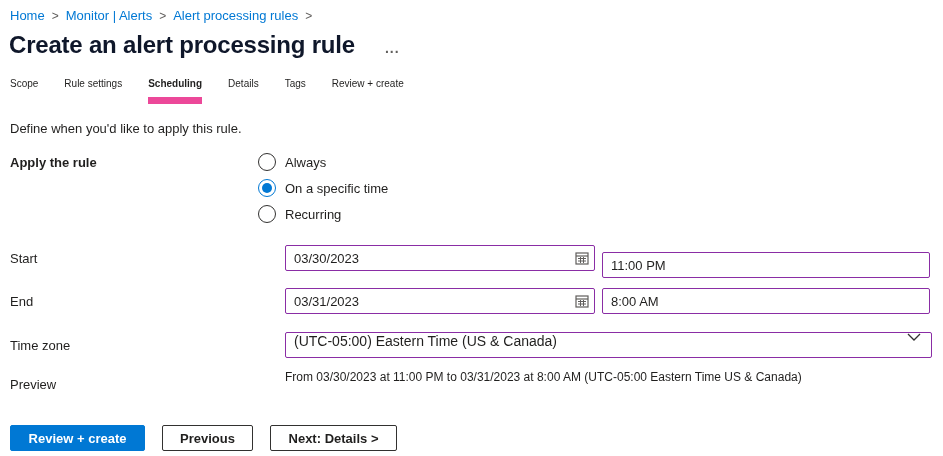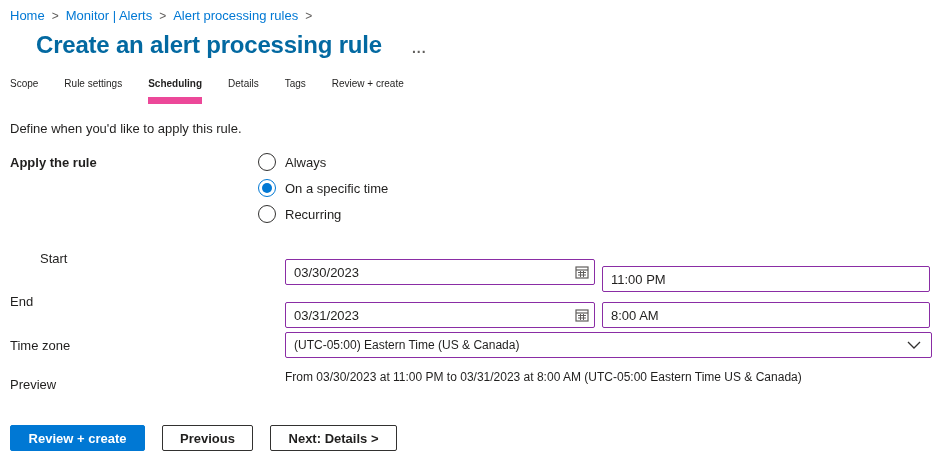--- a/index.html
+++ b/index.html
@@ -16,21 +16,21 @@
   
   .breadcrumb {
     position: absolute; left: 10px; top: 8px;
     font-size: 13px; display: flex; align-items: center; gap: 7px;
     white-space: nowrap;
   }
   .crumb { color: #0078d4; cursor: pointer; }
   .crumb-sep { color: #605e5c; font-size: 12px; }
   
   .title-row { position: absolute; left: 9px; top: 31px; display: flex; align-items: center; }
-  .page-title { font-size: 24px; font-weight: 700; color: #0369a1; letter-spacing: -0.2px; margin-left: 27px; }
+  .page-title { font-size: 24px; font-weight: 700; color: #0f172a; letter-spacing: -0.2px; }
   .more-btn { margin-left: 30px; margin-top: 6px; color: #605e5c; font-size: 14px; font-weight: 700; letter-spacing: 1px; cursor: pointer; line-height: 8px; }
   
   .tabs { position: absolute; left: 10px; top: 78px; display: flex; gap: 26px; font-size: 10px; }
   .tab { padding-bottom: 8px; color: #201f1e; cursor: pointer; border-bottom: 3px solid transparent; }
   .tab.active { font-weight: 700; border-bottom: 7px solid #ec4899; }
   
   .description { position: absolute; left: 10px; top: 121px; font-size: 13px; color: #201f1e; }
   
   .form-label { position: absolute; left: 10px; font-size: 13px; color: #201f1e; }
   .form-label.bold { font-weight: 700; }
@@ -44,36 +44,36 @@
     flex: 0 0 18px;
   }
   .radio-row.selected .radio-circle { border: 1px solid #0078d4; }
   .radio-dot { width: 10px; height: 10px; border-radius: 50%; background: transparent; }
   .radio-row.selected .radio-dot { background: #0078d4; }
   .radio-label { font-size: 13px; color: #201f1e; }
   
   .field {
     position: absolute; height: 26px;
     border: 1.5px solid #8a2da5; border-radius: 2px;
-    background: #fff; display: flex; align-items: center; margin-top: 14px;
+    background: #fff; display: flex; align-items: center;
   }
   .field input {
     border: none; outline: none; background: transparent;
     font-family: "Liberation Sans", sans-serif;
     font-size: 13px; color: #201f1e;
     padding: 0 8px; width: 100%; height: 100%;
   }
   .date-field { width: 310px; left: 285px; }
   .time-field { width: 328px; left: 602px; }
   .cal-btn { flex: 0 0 24px; height: 100%; display: flex; align-items: center; justify-content: center; cursor: pointer; }
   .dropdown {
     position: absolute; left: 285px; top: 332px; width: 647px; height: 26px;
     border: 1.5px solid #8a2da5; border-radius: 2px; background: #fff;
-    display: flex; align-items: center; justify-content: space-between;
-    padding: 0 10px 0 8px; cursor: pointer; font-size: 12px; color: #201f1e;
+    display: flex; align-items: flex-start; justify-content: space-between;
+    padding: 0 10px 0 8px; cursor: pointer; font-size: 14px; color: #201f1e;
   }
   .preview-text { position: absolute; left: 285px; top: 370px; font-size: 12px; color: #201f1e; }
   
   .btn {
     position: absolute; top: 425px; height: 26px;
     display: flex; align-items: center; justify-content: center;
     font-size: 13px; font-weight: 600; border-radius: 2px;
     cursor: pointer; font-family: "Liberation Sans", sans-serif;
   }
   .btn-primary { left: 10px; width: 135px; background: #0078d4; color: #ffffff; border: 1px solid #0078d4; }
@@ -126,21 +126,21 @@
       <span class="radio-label">On a specific time</span>
     </div>
     <div class="radio-row">
       <span class="radio-circle">
           <span class="radio-dot"></span>
         </span>
       <span class="radio-label">Recurring</span>
     </div>
   </div>
 
-  <div class="form-label" style="top:251px;margin-left:30px;">Start</div>
+  <div class="form-label" style="top:251px;">Start</div>
   <div class="field date-field" style="top:245px;">
     <input type="text" value="03/30/2023" style="">
     <span class="cal-btn">
       <svg width="14" height="14" viewBox="0 0 14 14" fill="none">
         <rect x="1" y="2" width="12" height="11" stroke="#605e5c" stroke-width="1.2"></rect>
         <line x1="1" y1="5" x2="13" y2="5" stroke="#605e5c" stroke-width="1.2"></line>
         <line x1="3" y1="7.5" x2="11" y2="7.5" stroke="#605e5c" stroke-width="1"></line>
         <line x1="3" y1="10" x2="11" y2="10" stroke="#605e5c" stroke-width="1"></line>
         <line x1="5.5" y1="6" x2="5.5" y2="12" stroke="#605e5c" stroke-width="1"></line>
         <line x1="8.5" y1="6" x2="8.5" y2="12" stroke="#605e5c" stroke-width="1"></line>

